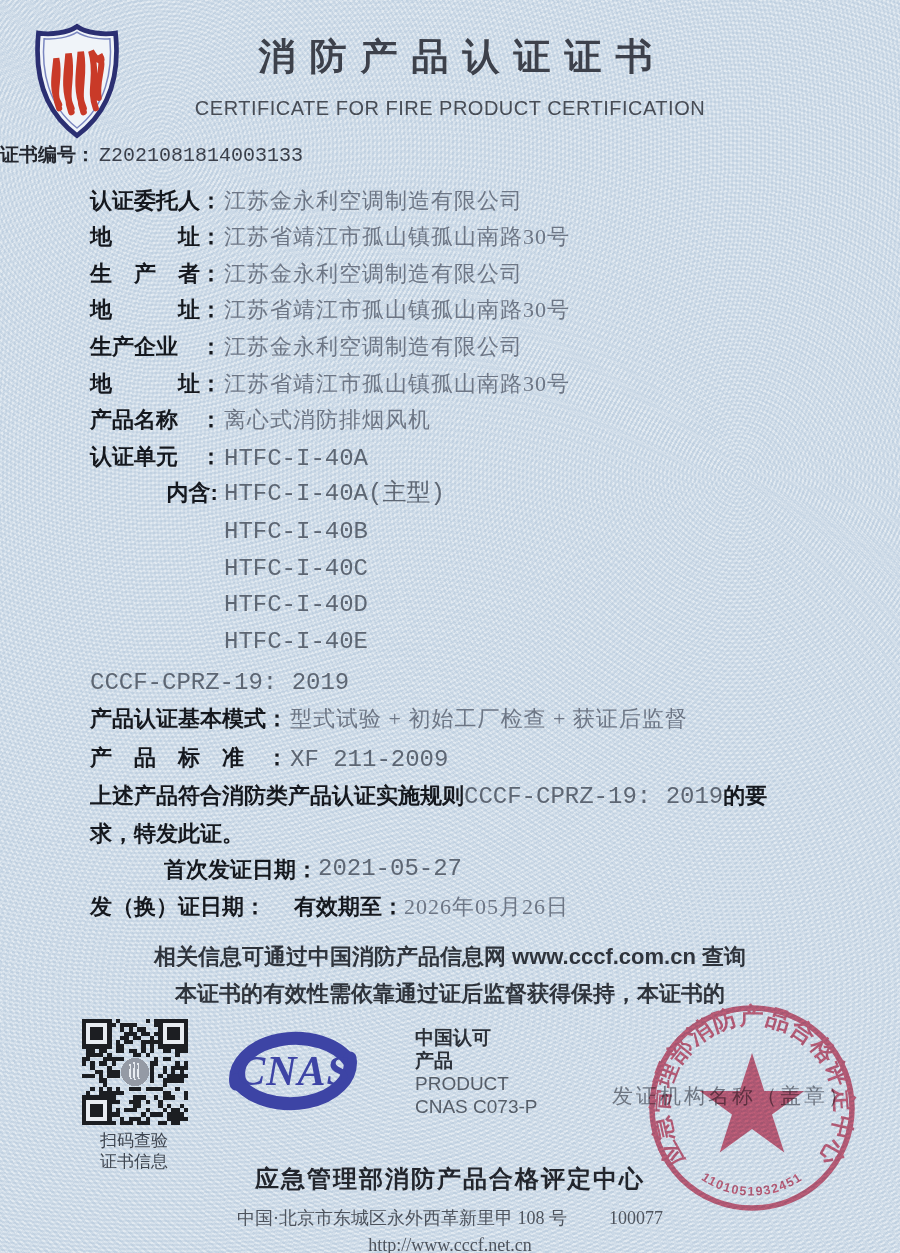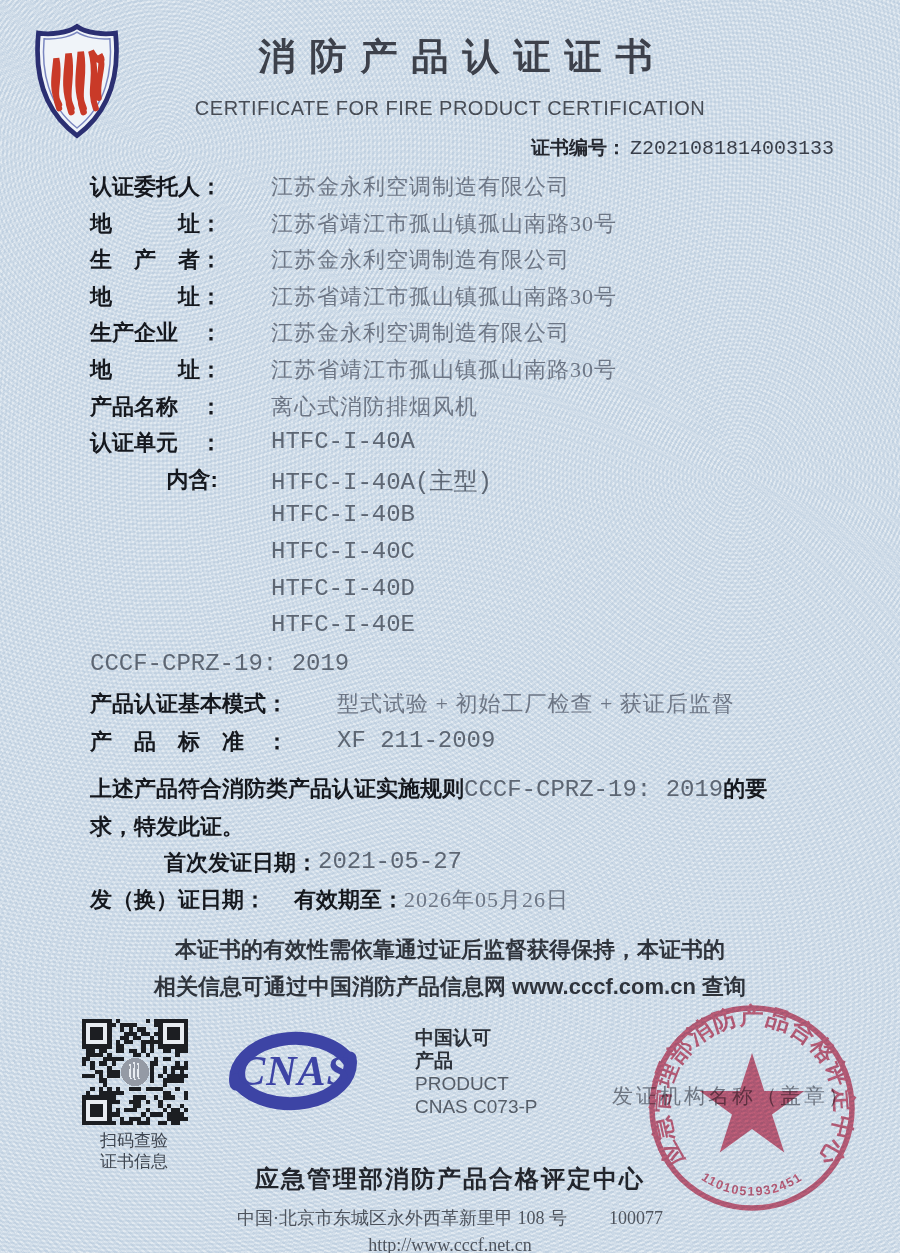--- a/index.html
+++ b/index.html
@@ -12,26 +12,26 @@
       repeating-radial-gradient(circle at 45% 80%, rgba(255,255,255,0) 0 3px, rgba(160,185,210,.14) 3px 6px),
       #e2eaf1;
     font-family:"Liberation Sans","DejaVu Sans",sans-serif;
     color:#15181e;
   }
   
   .hdr { position:relative; padding-top:32px; text-align:center; }
   .shield { position:absolute; left:30px; top:20px; }
   .title { font-size:37px; font-weight:600; letter-spacing:14px; padding-left:25px; color:#3d414b; }
   .subtitle { margin-top:15px; font-size:20px; letter-spacing:.5px; color:#474c55; font-weight:400; }
-  .certno { margin-top:15px; padding-right:66px; text-align:right; font-size:19px; }
+  .certno { margin-top:22px; padding-right:66px; text-align:left; font-size:19px; }
   .certno .lab { font-weight:700; color:#23262e; }
   .certno .num { font-family:"Liberation Mono","DejaVu Sans Mono",monospace; font-size:20px; color:#3a3f4a; font-weight:500; margin-left:4px; }
   
   .content { padding:0 90px; margin-top:11px; }
-  .frow { display:flex; align-items:flex-start; height:36.6px; font-size:22px;gap:47px; }
+  .frow { display:flex; align-items:flex-end; height:36.6px; font-size:22px; }
   .flabel { width:134px; flex:0 0 134px; font-weight:700; color:#15181e; white-space:pre; }
   .mlabel { width:134px; flex:0 0 134px; font-weight:700; color:#15181e; white-space:pre; text-align:right; }
   .rlabel { width:200px; flex:0 0 200px; font-weight:700; color:#15181e; white-space:pre; }
   .val { font-family:"Liberation Serif","DejaVu Serif",serif; color:#6d7685; letter-spacing:1px; }
   .val.latin, .mono { font-family:"Liberation Mono","DejaVu Sans Mono",monospace; font-size:24px; color:#5d6673; letter-spacing:0; }
   .rules .frow { height:38.8px; }
   .rules { margin-top:2px; }
   .statement { margin-top:5px; font-size:22px; line-height:36.5px; }
   .statement .bold { font-weight:700; color:#15181e; }
   .first-issue { margin-top:3px; margin-left:74px; height:37px; display:flex; align-items:flex-start; font-size:22px; }
@@ -175,22 +175,22 @@
     </div>
 
     <div class="issue-row">
       <span class="lab">发（换）证日期：</span>
       <span class="gap28"></span>
       <span class="lab">有效期至：</span>
       <span class="val">2026年05月26日</span>
     </div>
 
     <div class="notice">
+      <div>相关信息可通过中国消防产品信息网 www.cccf.com.cn 查询</div>
       <div>本证书的有效性需依靠通过证后监督获得保持，本证书的</div>
-      <div>相关信息可通过中国消防产品信息网 www.cccf.com.cn 查询</div>
     </div>
   </div>
 
   <svg class="qr" id="qr-svg" width="106" height="106" viewBox="0 0 106 106" shape-rendering="crispEdges">
     <rect x="0" y="0" width="106" height="106" fill="none"></rect>
     <g id="qr-modules" fill="#1c1e22">
         <rect x="33.92" y="0.00" width="4.24" height="4.24"></rect>
         <rect x="63.60" y="0.00" width="4.24" height="4.24"></rect>
         <rect x="72.08" y="0.00" width="4.24" height="4.24"></rect>
         <rect x="29.68" y="4.24" width="4.24" height="4.24"></rect>

